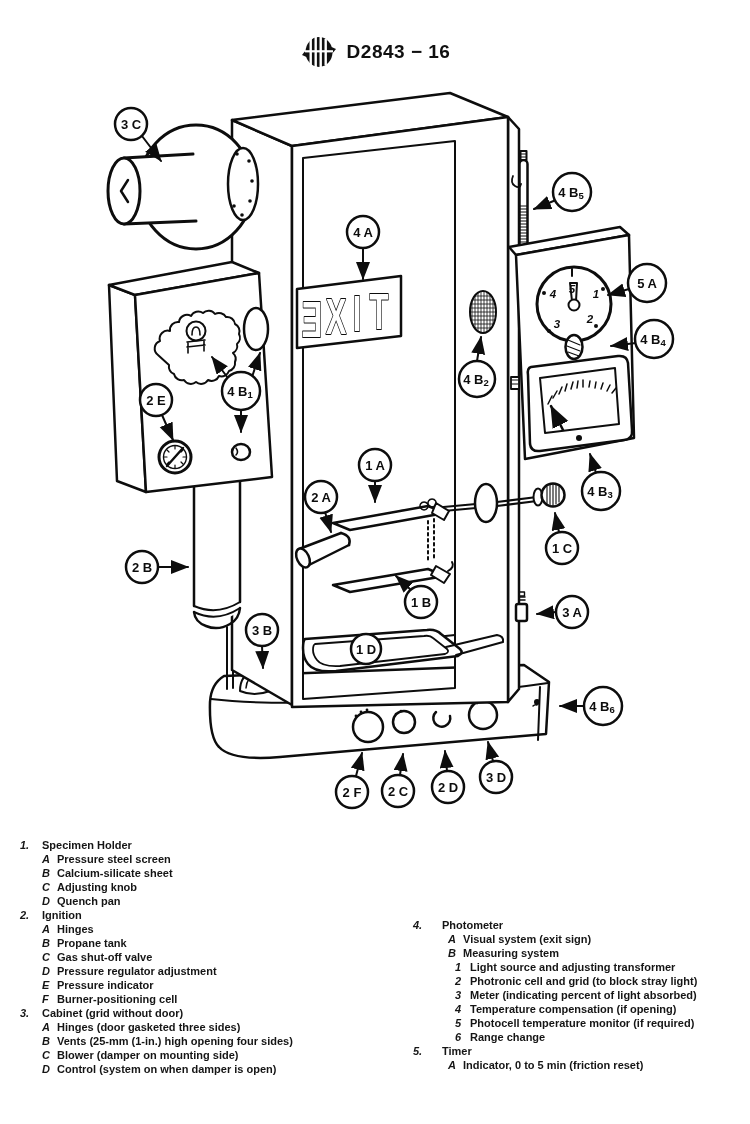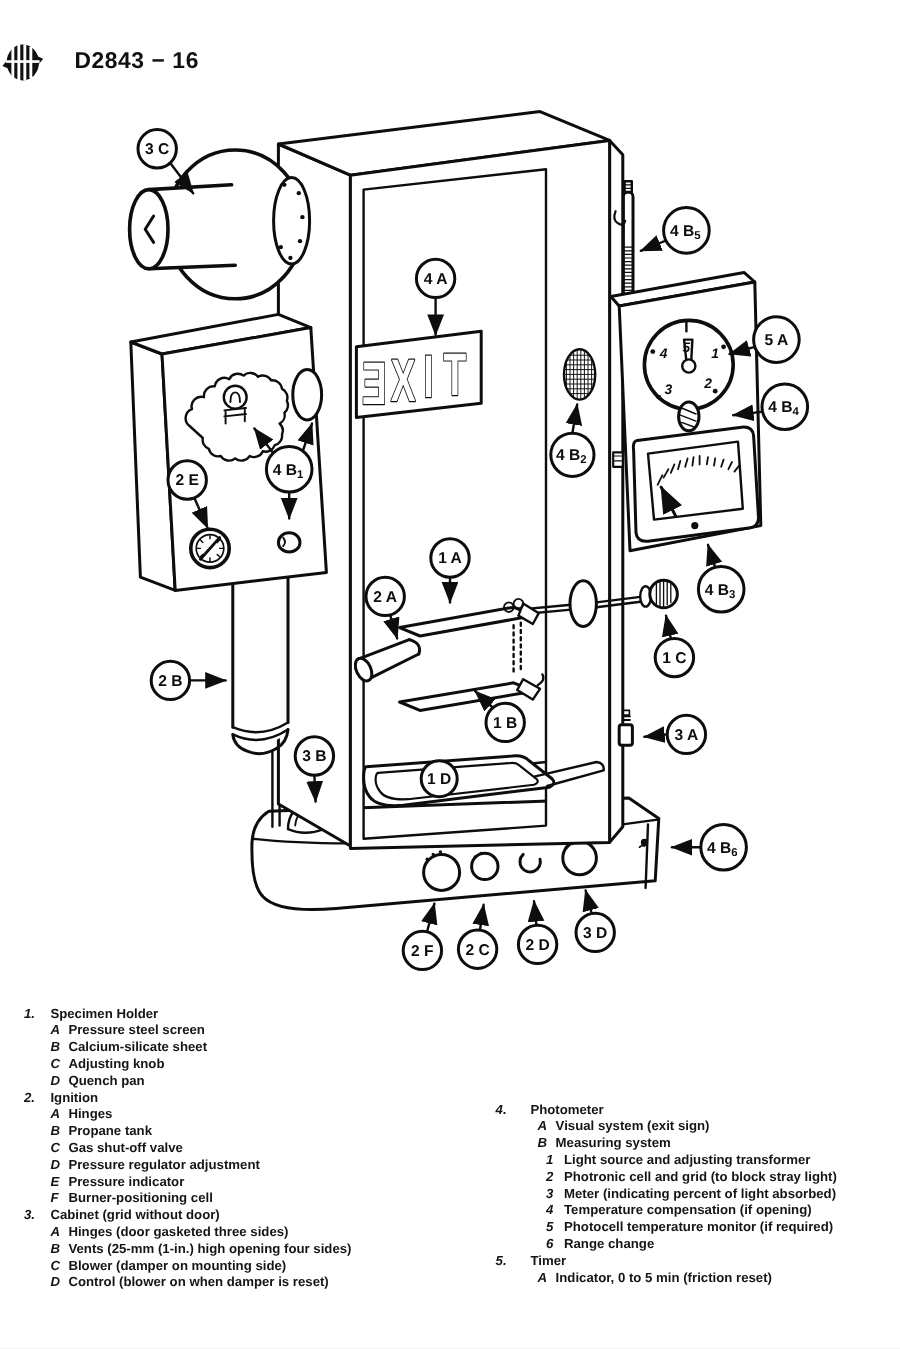--- a/index.html
+++ b/index.html
@@ -1,18 +1,18 @@
 <!DOCTYPE html>
 <html><head>
 <meta charset="utf-8">
 <style>
   html,body{margin:0;padding:0;background:#e8e8e8;}
   .page{position:relative;width:750px;height:1124px;background:#ffffff;margin:0 auto;overflow:hidden;
         font-family:"Liberation Sans",sans-serif;color:#111;}
-  .hdr{position:absolute;top:34px;left:0;right:0;display:flex;align-items:center;gap:24px;}
+  .hdr{position:absolute;top:34px;left:0;right:0;display:flex;justify-content:center;align-items:center;gap:9px;}
   .hdr .code{font-weight:bold;font-size:19px;letter-spacing:.5px;color:#101010;}
   svg.diagram{position:absolute;left:0;top:0;}
   svg text{font-family:"Liberation Sans","DejaVu Sans",sans-serif;}
   .legend{position:absolute;font-size:11px;line-height:14px;font-weight:bold;color:#151515;}
   .col-left{left:20px;top:838px;width:382px;}
   .col-right{left:413px;top:918px;width:337px;}
   .row{display:flex;align-items:baseline;}
   .num{width:22px;flex:0 0 auto;font-style:italic;}
   .col-right .num{width:29px;}
   .key{width:15px;flex:0 0 auto;font-style:italic;}
@@ -428,21 +428,21 @@
     <div class="row sub1">
         <span class="key">B</span>
         <span class="txt">Vents (25-mm (1-in.) high opening four sides)</span>
       </div>
     <div class="row sub1">
         <span class="key">C</span>
         <span class="txt">Blower (damper on mounting side)</span>
       </div>
     <div class="row sub1">
         <span class="key">D</span>
-        <span class="txt">Control (blower on when damper is reset)</span>
+        <span class="txt">Control (system on when damper is open)</span>
       </div>
   </div>
 
   <div class="legend col-right">
     <div class="row item">
         <span class="num">4.</span>
         <span class="ttl">Photometer</span>
       </div>
     <div class="row sub1">
         <span class="key">A</span>

